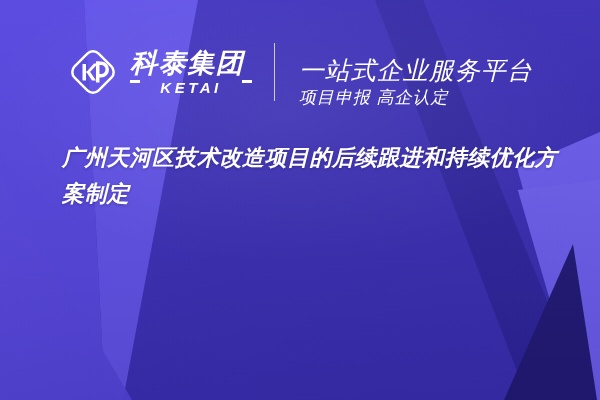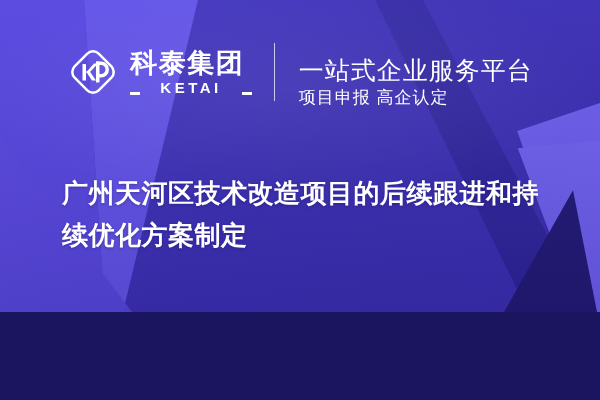--- a/index.html
+++ b/index.html
@@ -7,23 +7,24 @@
     padding: 0;
     background: #1b1560;
   }
   body {
     font-family: "Liberation Sans", "DejaVu Sans", sans-serif;
   }
 
   #banner {
     position: relative;
     width: 600px;
-    height: 312px;
+    height: 400px;
     overflow: hidden;
     background: #0c4a6e;
+    font-style: italic;
   }
 
   
   .bg-layer {
     position: absolute;
     inset: 0;
     pointer-events: none;
   }
 
   
@@ -120,21 +121,21 @@
     color: #ffffff;
     font-size: 27px;
     line-height: 1;
     font-weight: 700;
     letter-spacing: 1.5px;
     white-space: nowrap;
   }
 
   .logo-en-row {
     display: flex;
-    align-items: flex-end;
+    align-items: flex-start;
     gap: 20px;
   }
   .logo-en-row .rule {
     flex: 1 1 auto;
     height: 3px;
     background: #ffffff;
     min-width: 10px;
   }
   .logo-en {
     color: #ffffff;
@@ -176,24 +177,24 @@
     line-height: 1;
     font-weight: 400;
     letter-spacing: 1px;
     white-space: nowrap;
   }
 
   
   .headline {
     position: absolute;
     left: 62px;
-    top: 172px;
+    top: 140px;
     width: 500px;
     color: #ffffff;
-    font-size: 26px;
+    font-size: 22px;
     font-weight: 700;
     line-height: 1.62;
     letter-spacing: .5px;
     text-shadow: 0 1px 3px rgba(24,16,86,.35);
   }
 </style>
 </head>
 <body>
 
 <div id="banner">

